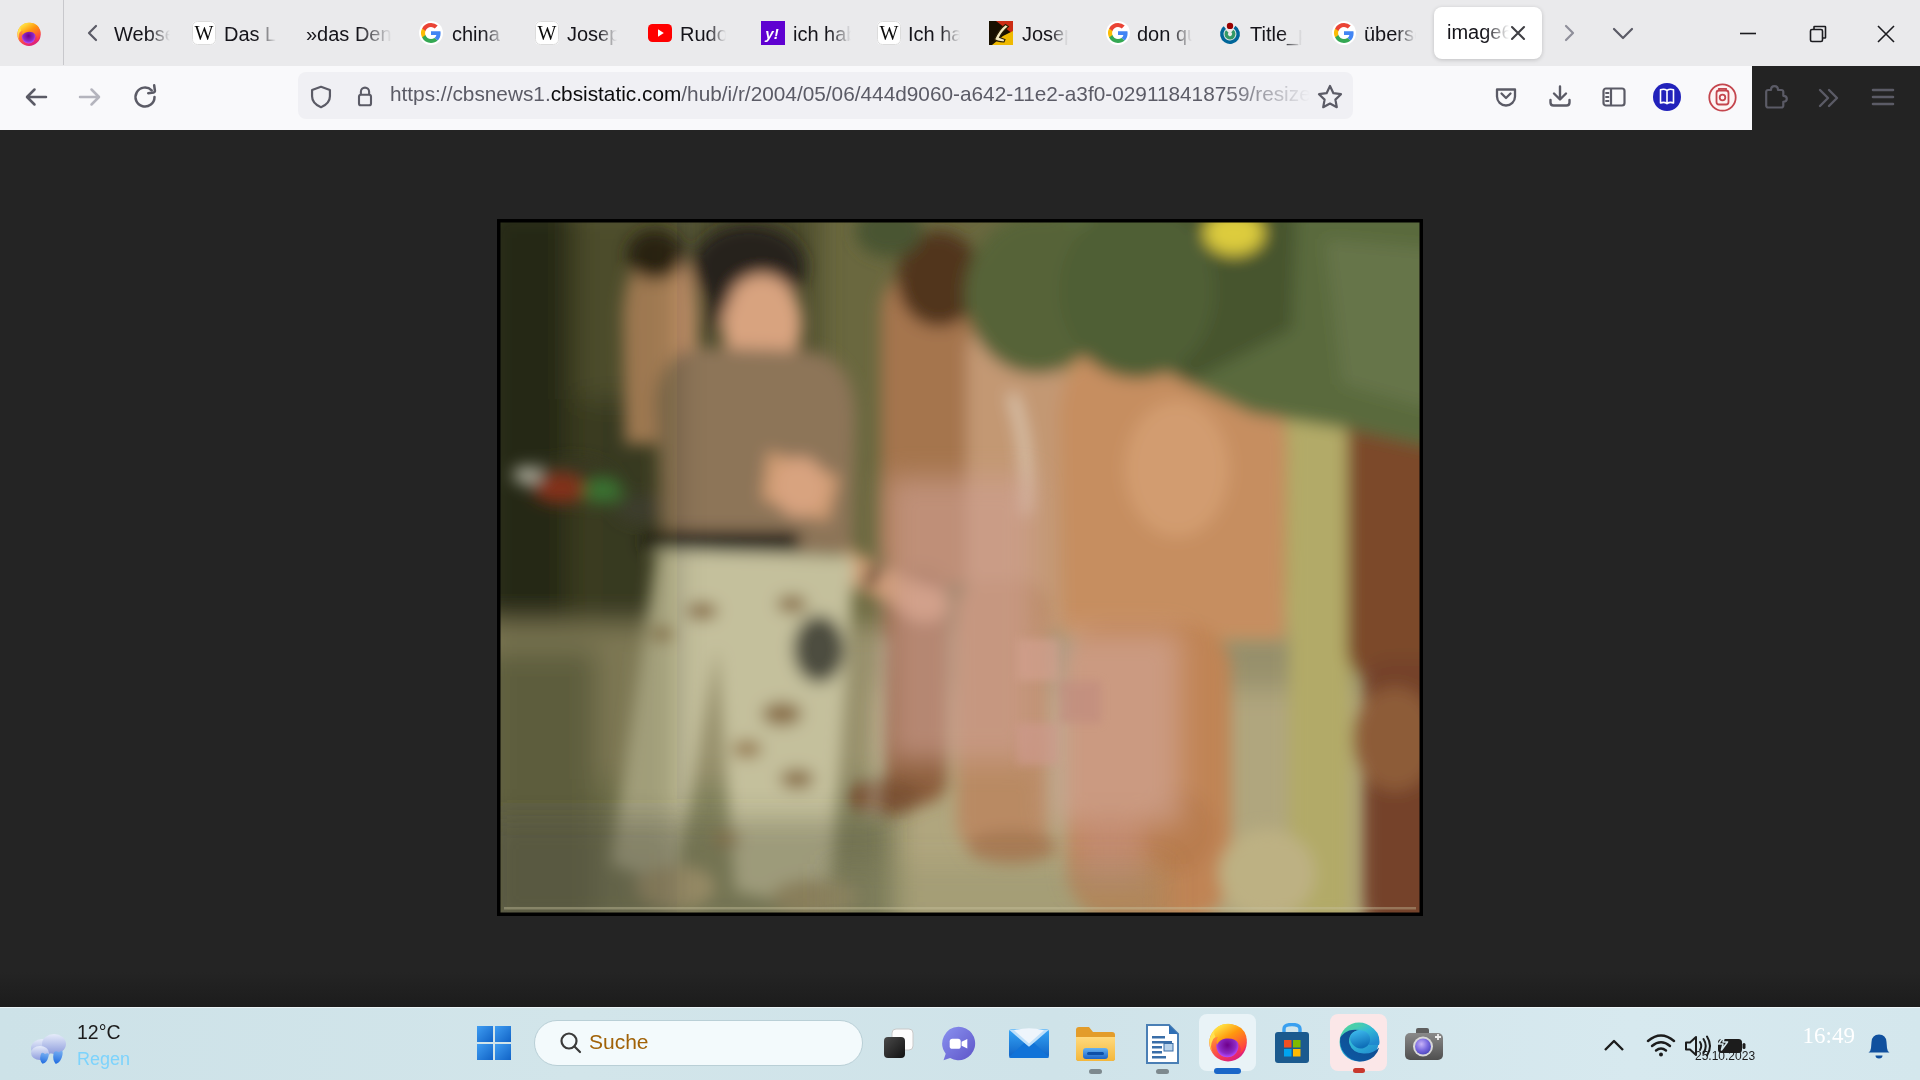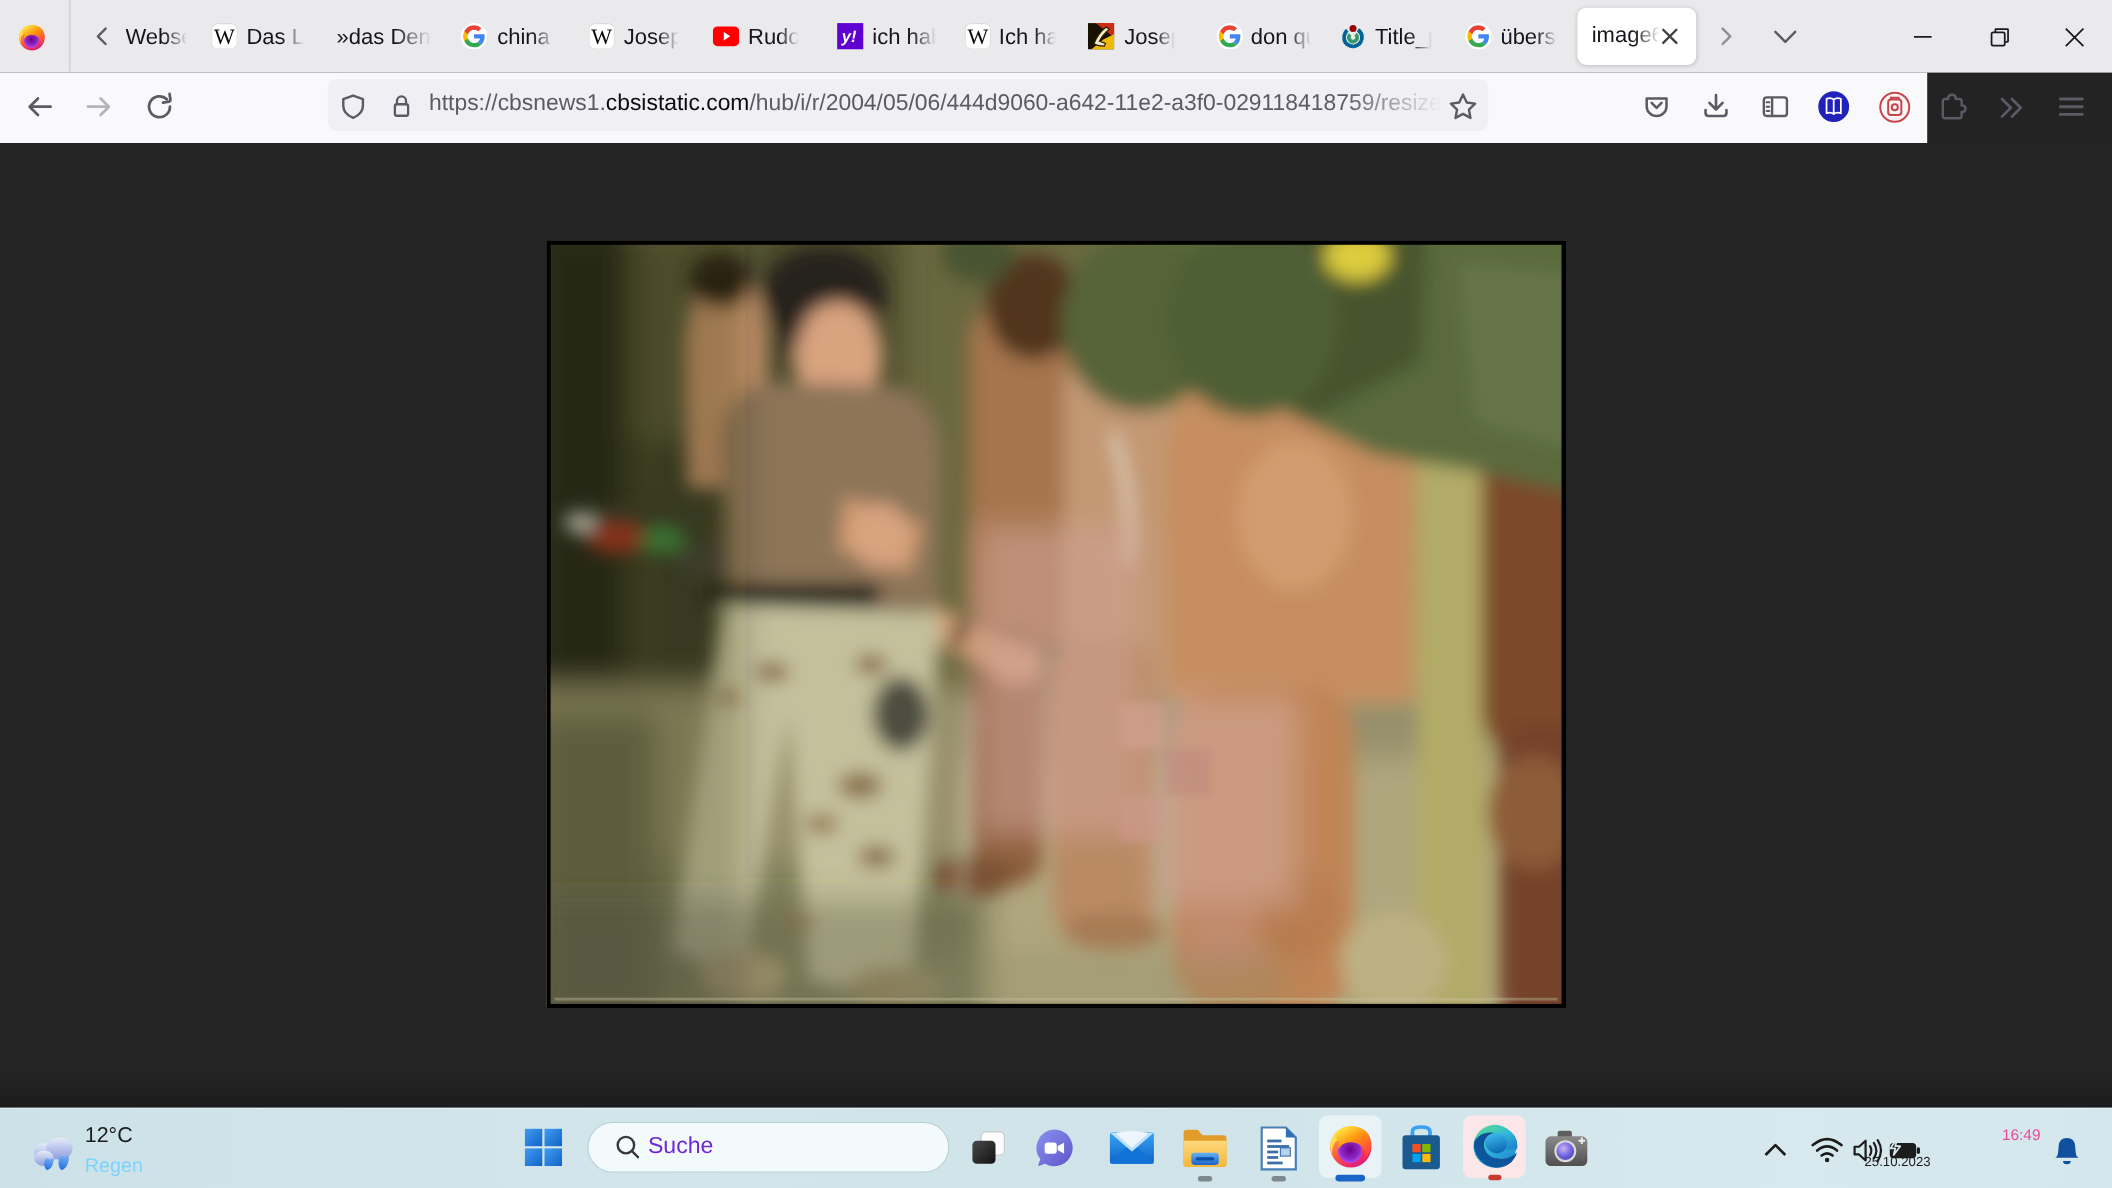--- a/index.html
+++ b/index.html
@@ -35,22 +35,22 @@
 
   
   #taskbar { position:absolute; left:0; top:1007px; width:1920px; height:73px;
     background:linear-gradient(90deg,#cde2e8 0%,#d2e5ea 30%,#cfe3e9 55%,#d7e9ef 85%,#d4e7ed 100%); border-top:1px solid rgba(255,255,255,.55); }
   .hibox { position:absolute; width:57px; height:57px; top:1014px; border-radius:8px; }
   .dash { position:absolute; border-radius:3px; }
   #wtemp { position:absolute; left:77px; top:1021px; font-size:19.5px; color:#1c1c1c; }
   #wdesc { position:absolute; left:77px; top:1049px; font-size:18px; color:#7dd3fc; }
   #searchpill { position:absolute; left:534px; top:1020px; width:329px; height:46px; border-radius:23px;
     background:#f3fafc; border:1px solid #b9cfd6; }
-  #searchpill span { position:absolute; left:54px; top:9px; font-size:21px; color:#6d28d9; }
-  #clock1 { position:absolute; right:65px; top:1023px; width:120px; text-align:right; font-size:14px; color:#ec4899; }
+  #searchpill span { position:absolute; left:54px; top:9px; font-size:21px; color:#a16207; }
+  #clock1 { position:absolute; right:65px; top:1023px; width:120px; text-align:right; font-size:23px; color:#ffffff;font-family:Liberation Serif, serif; }
   #clock2 { position:absolute; right:65px; top:1049px; width:160px; text-align:left; font-size:12px; color:#1c1c1c; }
 </style>
 </head>
 <body>
 <div id="screen">
 
   <div id="tabbar">
     <div class="vsep"></div>
 
     <svg class="abs" id="fxlogo" style="left:16px;top:21px" width="26" height="26" viewBox="0 0 26 26">

